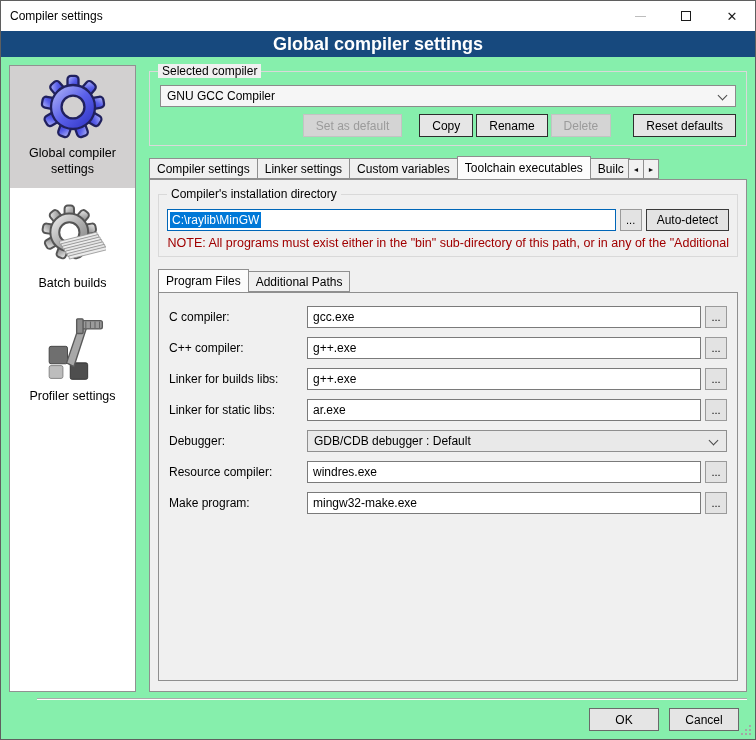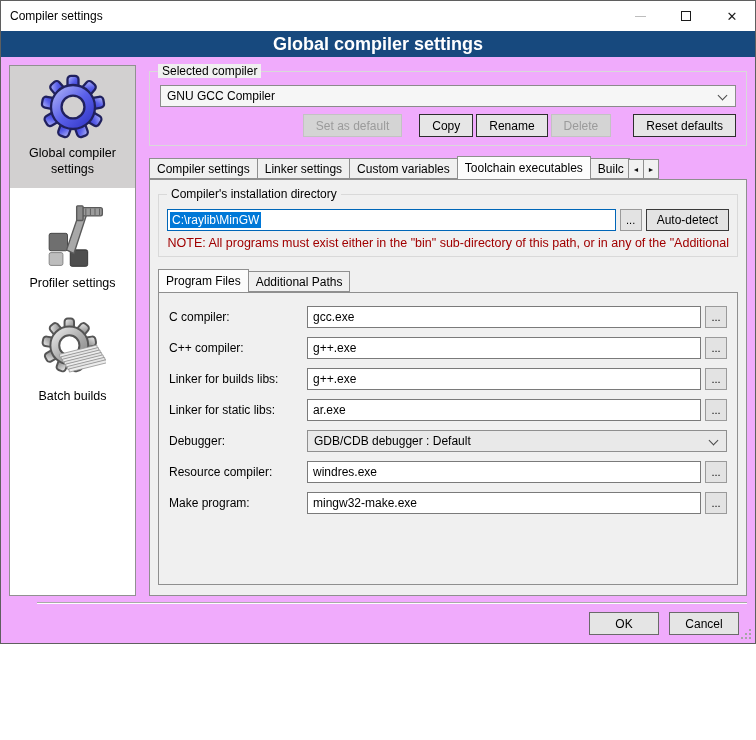--- a/index.html
+++ b/index.html
@@ -1,17 +1,17 @@
 <!DOCTYPE html>
 <html><head>
 <meta charset="utf-8">
 <style>
   * { box-sizing: border-box; margin: 0; padding: 0; }
   html,body { width:756px; height:740px; font-family:"Liberation Sans","DejaVu Sans",sans-serif; font-size:12px; color:#000; cursor:default; }
-  .window { width:756px; height:644px; border:1px solid #5f5f5f; background:#f0abfc; display:flex; flex-direction:column; position:relative; overflow:hidden; }
+  .window { width:756px; height:740px; border:1px solid #5f5f5f; background:#86efac; display:flex; flex-direction:column; position:relative; overflow:hidden; }
 
   
   .titlebar { height:30px; background:#fff; display:flex; align-items:center; flex:0 0 auto; }
   .titlebar-title { padding-left:9px; flex:1; font-size:12px; }
   .win-controls { display:flex; height:100%; }
   .win-btn { width:46px; height:100%; display:flex; align-items:center; justify-content:center; }
   .min-glyph { width:11px; height:0; border-top:1px solid #bdbdbd; display:block; }
   .max-glyph { width:10px; height:10px; border:1px solid #1b1b1b; display:block; background:transparent; }
   .close-glyph { font-size:13px; color:#1b1b1b; line-height:1; }
 
@@ -128,33 +128,20 @@
             <rect x="30" y="2" width="12" height="15" rx="4" transform="rotate(160 36 36)"></rect>
             <rect x="30" y="2" width="12" height="15" rx="4" transform="rotate(200 36 36)"></rect>
             <rect x="30" y="2" width="12" height="15" rx="4" transform="rotate(240 36 36)"></rect>
             <rect x="30" y="2" width="12" height="15" rx="4" transform="rotate(280 36 36)"></rect>
             <rect x="30" y="2" width="12" height="15" rx="4" transform="rotate(320 36 36)"></rect>
             <circle cx="36" cy="36" r="24"></circle>
           </g>
           <circle cx="36" cy="36" r="12.5" fill="#d2d0d0" stroke="#20205e" stroke-width="2.5"></circle>
         </svg>
         <span class="side-label">Global compiler settings</span>
-      </div>
-
-      <div class="side-item">
-        <svg width="66" height="66" viewBox="0 0 72 72">
-          <rect x="10" y="32" width="20" height="19" rx="2" fill="#6f6f6f" stroke="#3f3f3f"></rect>
-          <rect x="10" y="53" width="15" height="14" rx="2" fill="#bdbdbd" stroke="#808080"></rect>
-          <rect x="33" y="50" width="19" height="18" rx="2" fill="#4e4e4e" stroke="#2e2e2e"></rect>
-          <polygon points="44,6 52,8 37,54 29,50" fill="#a8a8a8" stroke="#5a5a5a" stroke-width="1.5"></polygon>
-          <rect x="42" y="4" width="26" height="9" rx="2" fill="#9b9b9b" stroke="#5a5a5a" stroke-width="1.5"></rect>
-          <rect x="40" y="2" width="7" height="16" rx="1" fill="#8b8b8b" stroke="#5a5a5a" stroke-width="1.5"></rect>
-          <path d="M50 5 v7 M55 5 v7 M60 5 v7 M65 5 v7" stroke="#5a5a5a" stroke-width="1" fill="none"></path>
-        </svg>
-        <span class="side-label">Profiler settings</span>
       </div>
 
       <div class="side-item">
         <svg width="66" height="66" viewBox="0 0 72 72">
           <defs>
             <linearGradient id="ggray" x1="0" y1="0" x2="1" y2="1">
               <stop offset="0" stop-color="#f2f2f2"></stop>
                 <stop offset="0.55" stop-color="#ababab"></stop>
                 <stop offset="1" stop-color="#7a7a7a"></stop>
             </linearGradient>
@@ -177,20 +164,33 @@
             <rect x="25" y="39" width="42" height="3.4" fill="#e4e4e4" stroke="#909090" stroke-width="0.8"></rect>
             <rect x="26" y="42" width="42" height="3.4" fill="#ececec" stroke="#909090" stroke-width="0.8"></rect>
             <rect x="27" y="45" width="42" height="3.4" fill="#e4e4e4" stroke="#909090" stroke-width="0.8"></rect>
             <rect x="28" y="48" width="42" height="3.4" fill="#ececec" stroke="#909090" stroke-width="0.8"></rect>
             <rect x="29" y="51" width="42" height="3.4" fill="#e4e4e4" stroke="#909090" stroke-width="0.8"></rect>
             <rect x="30" y="54" width="42" height="3.4" fill="#ececec" stroke="#909090" stroke-width="0.8"></rect>
           </g>
         </svg>
         <span class="side-label">Batch builds</span>
       </div>
+
+      <div class="side-item">
+        <svg width="66" height="66" viewBox="0 0 72 72">
+          <rect x="10" y="32" width="20" height="19" rx="2" fill="#6f6f6f" stroke="#3f3f3f"></rect>
+          <rect x="10" y="53" width="15" height="14" rx="2" fill="#bdbdbd" stroke="#808080"></rect>
+          <rect x="33" y="50" width="19" height="18" rx="2" fill="#4e4e4e" stroke="#2e2e2e"></rect>
+          <polygon points="44,6 52,8 37,54 29,50" fill="#a8a8a8" stroke="#5a5a5a" stroke-width="1.5"></polygon>
+          <rect x="42" y="4" width="26" height="9" rx="2" fill="#9b9b9b" stroke="#5a5a5a" stroke-width="1.5"></rect>
+          <rect x="40" y="2" width="7" height="16" rx="1" fill="#8b8b8b" stroke="#5a5a5a" stroke-width="1.5"></rect>
+          <path d="M50 5 v7 M55 5 v7 M60 5 v7 M65 5 v7" stroke="#5a5a5a" stroke-width="1" fill="none"></path>
+        </svg>
+        <span class="side-label">Profiler settings</span>
+      </div>
     </div>
 
     <div class="main">
 
       <div class="groupbox">
         <span class="legend">Selected compiler</span>
         <div class="combo">
           <span>GNU GCC Compiler</span>
           <span class="chev"></span>
         </div>

